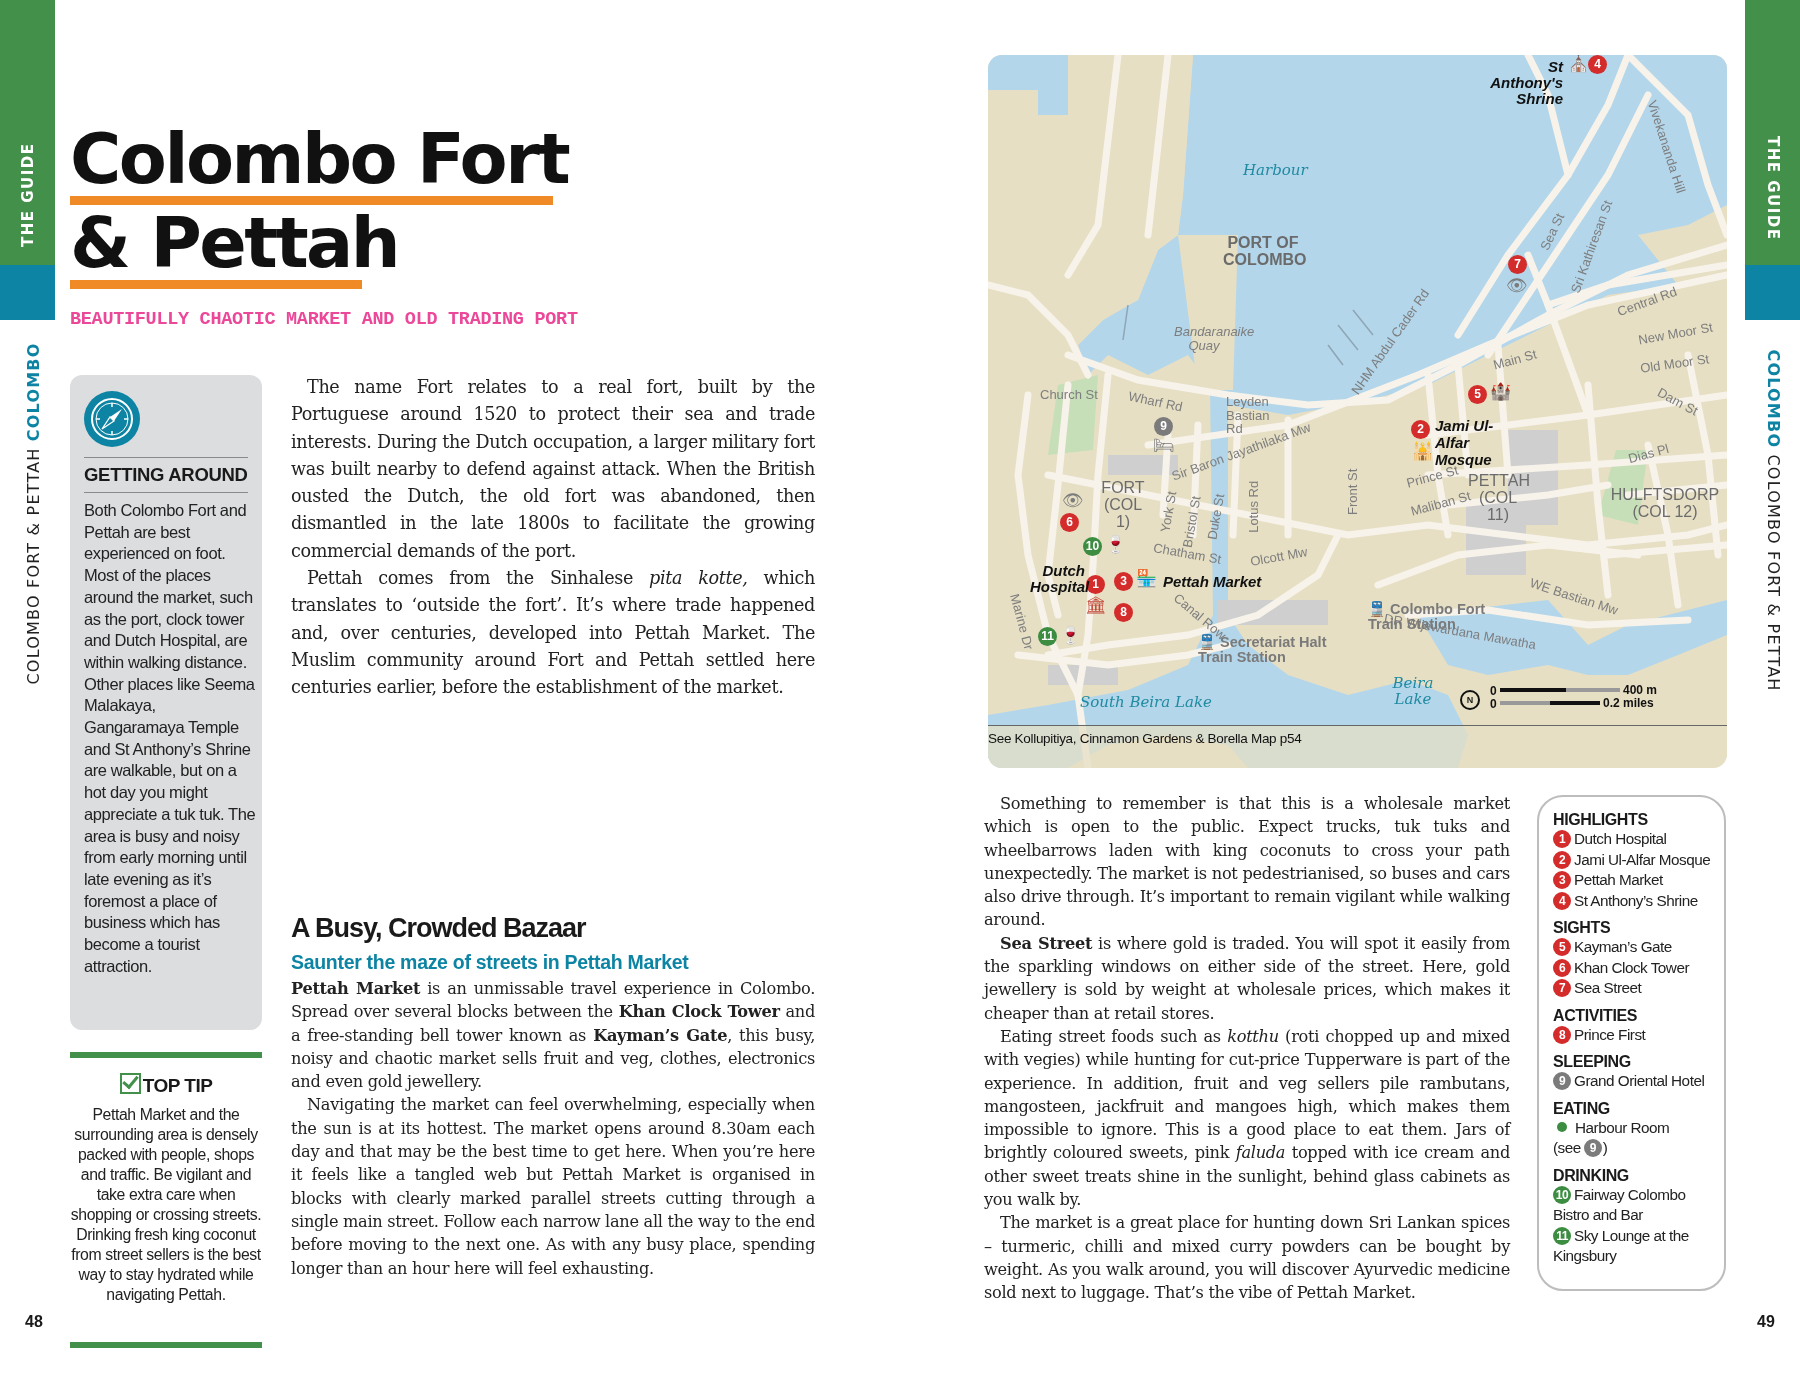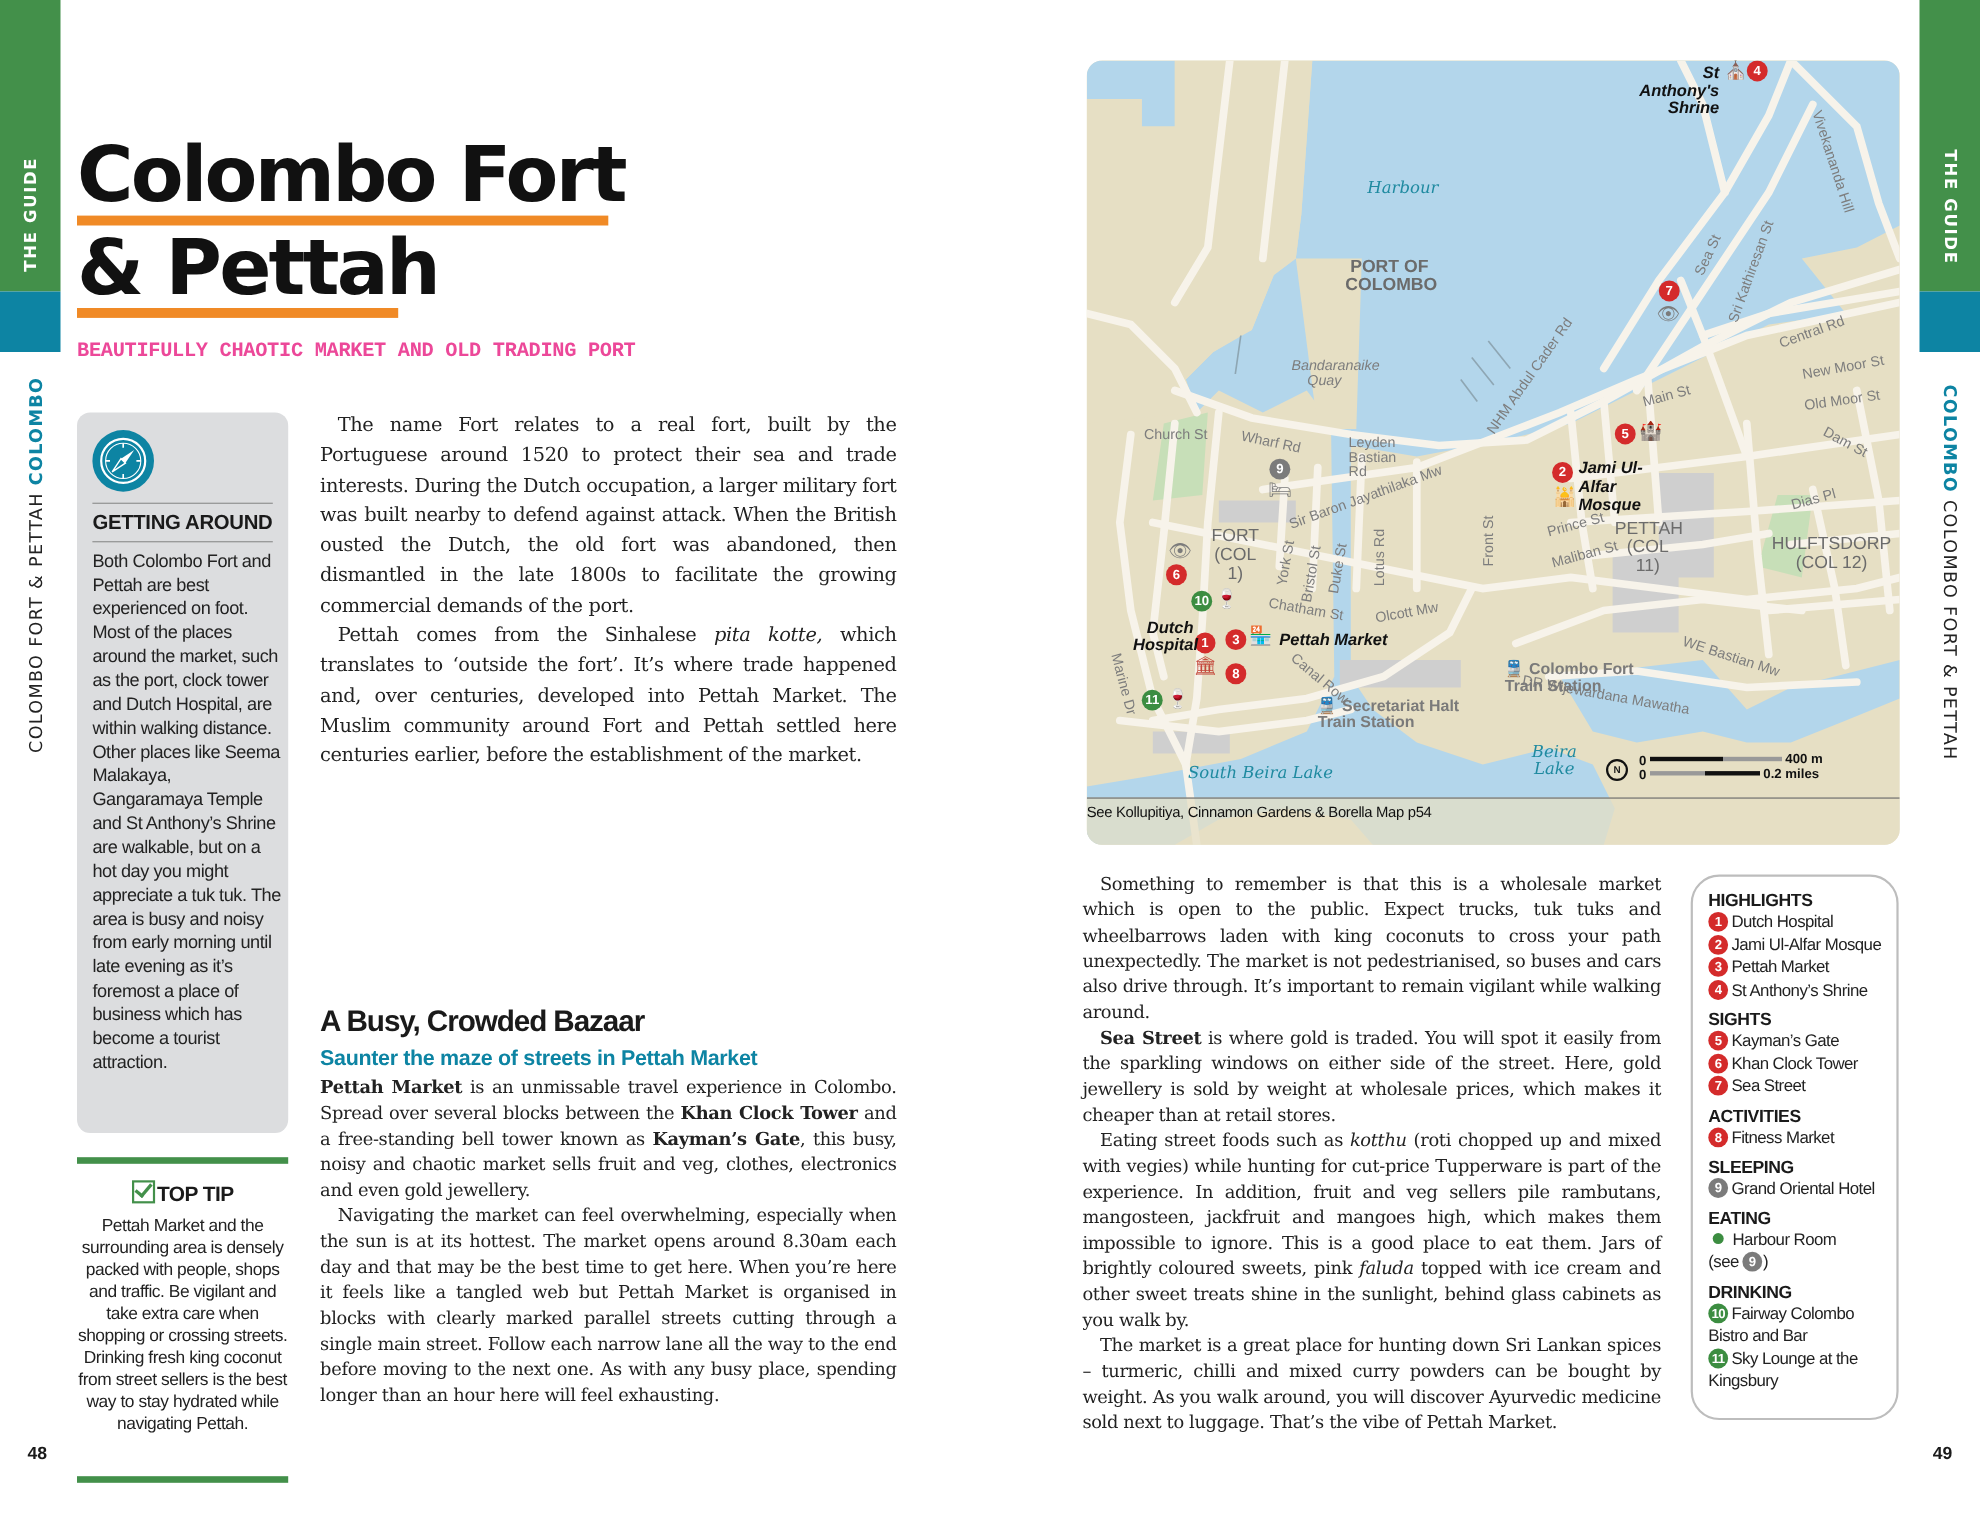--- a/index.html
+++ b/index.html
@@ -293,21 +293,21 @@
       <div class="sec">HIGHLIGHTS</div>
       <div class="item"><span class="num red">1</span><span>Dutch Hospital</span></div>
       <div class="item"><span class="num red">2</span><span>Jami Ul-Alfar Mosque</span></div>
       <div class="item"><span class="num red">3</span><span>Pettah Market</span></div>
       <div class="item"><span class="num red">4</span><span>St Anthony’s Shrine</span></div>
       <div class="sec">SIGHTS</div>
       <div class="item"><span class="num red">5</span><span>Kayman’s Gate</span></div>
       <div class="item"><span class="num red">6</span><span>Khan Clock Tower</span></div>
       <div class="item"><span class="num red">7</span><span>Sea Street</span></div>
       <div class="sec">ACTIVITIES</div>
-      <div class="item"><span class="num red">8</span><span>Fitness Market</span></div>
+      <div class="item"><span class="num red">8</span><span>Prince First</span></div>
       <div class="sec">SLEEPING</div>
       <div class="item"><span class="num grey">9</span><span>Grand Oriental Hotel</span></div>
       <div class="sec">EATING</div>
       <div class="item"><span class="dot"></span><span>Harbour Room</span><br><span>(see</span><span class="num grey" style="margin-left: 3px; margin-right: 1px;">9</span><span>)</span></div>
       <div class="sec">DRINKING</div>
       <div class="item"><span class="num green">10</span><span>Fairway Colombo Bistro and Bar</span></div>
       <div class="item"><span class="num green">11</span><span>Sky Lounge at the Kingsbury</span></div>
     </div>
 </div>
 

